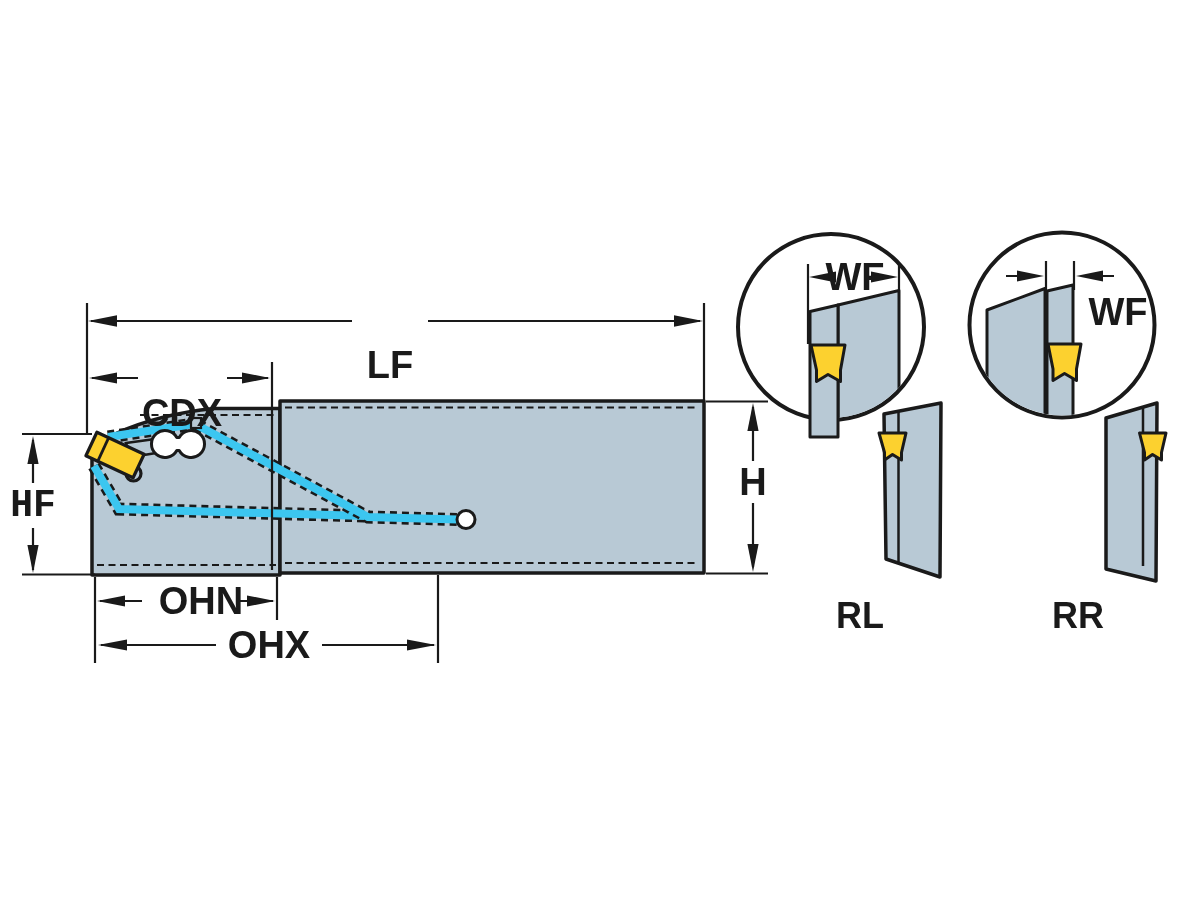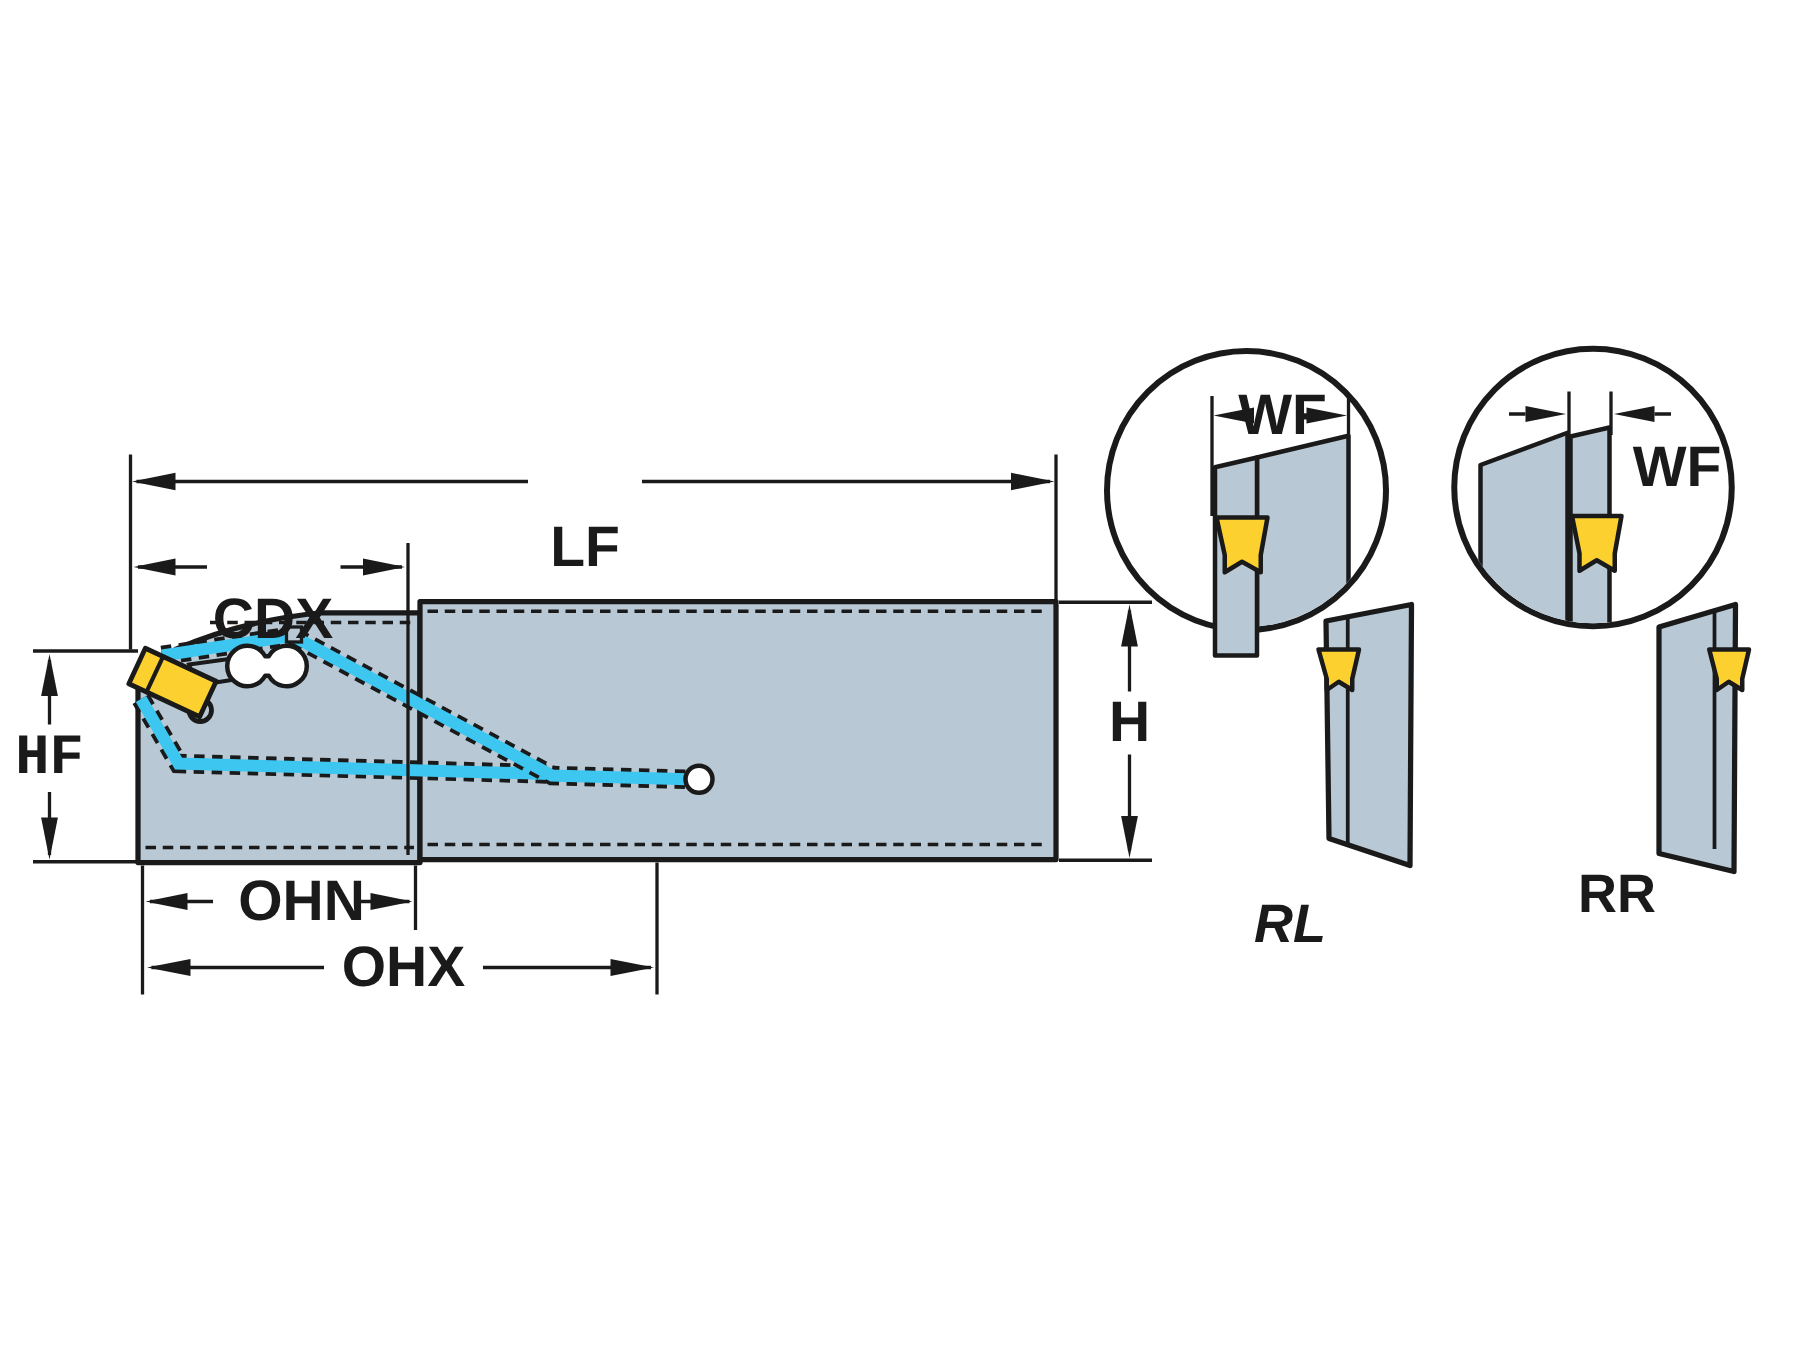--- a/index.html
+++ b/index.html
@@ -165,16 +165,16 @@
   </svg>
 
   <div class="dim-label" style="left:390px;top:321px;margin-top:44px;">LF</div>
   <div class="dim-label" style="left:182px;top:378px;margin-top:35px;">CDX</div>
   <div class="dim-label" style="left:33px;top:506px;font-family:Liberation Mono, monospace;">HF</div>
   <div class="dim-label" style="left:201px;top:601px;">OHN</div>
   <div class="dim-label" style="left:269px;top:645px;text-align:right;">OHX</div>
   <div class="dim-label" style="left:753px;top:482px;">H</div>
   <div class="dim-label" style="left:855px;top:277px;">WF</div>
   <div class="dim-label" style="left:1118px;top:312px;">WF</div>
-  <div class="view-label" style="left:860px;top:616px;font-style:italic;">RL</div>
-  <div class="view-label" style="left:1078px;top:596px;">RR</div>
+  <div class="view-label" style="left:860px;top:616px;">RL</div>
+  <div class="view-label" style="left:1078px;top:616px;">RR</div>
 
 </div>
 
 </body></html>

